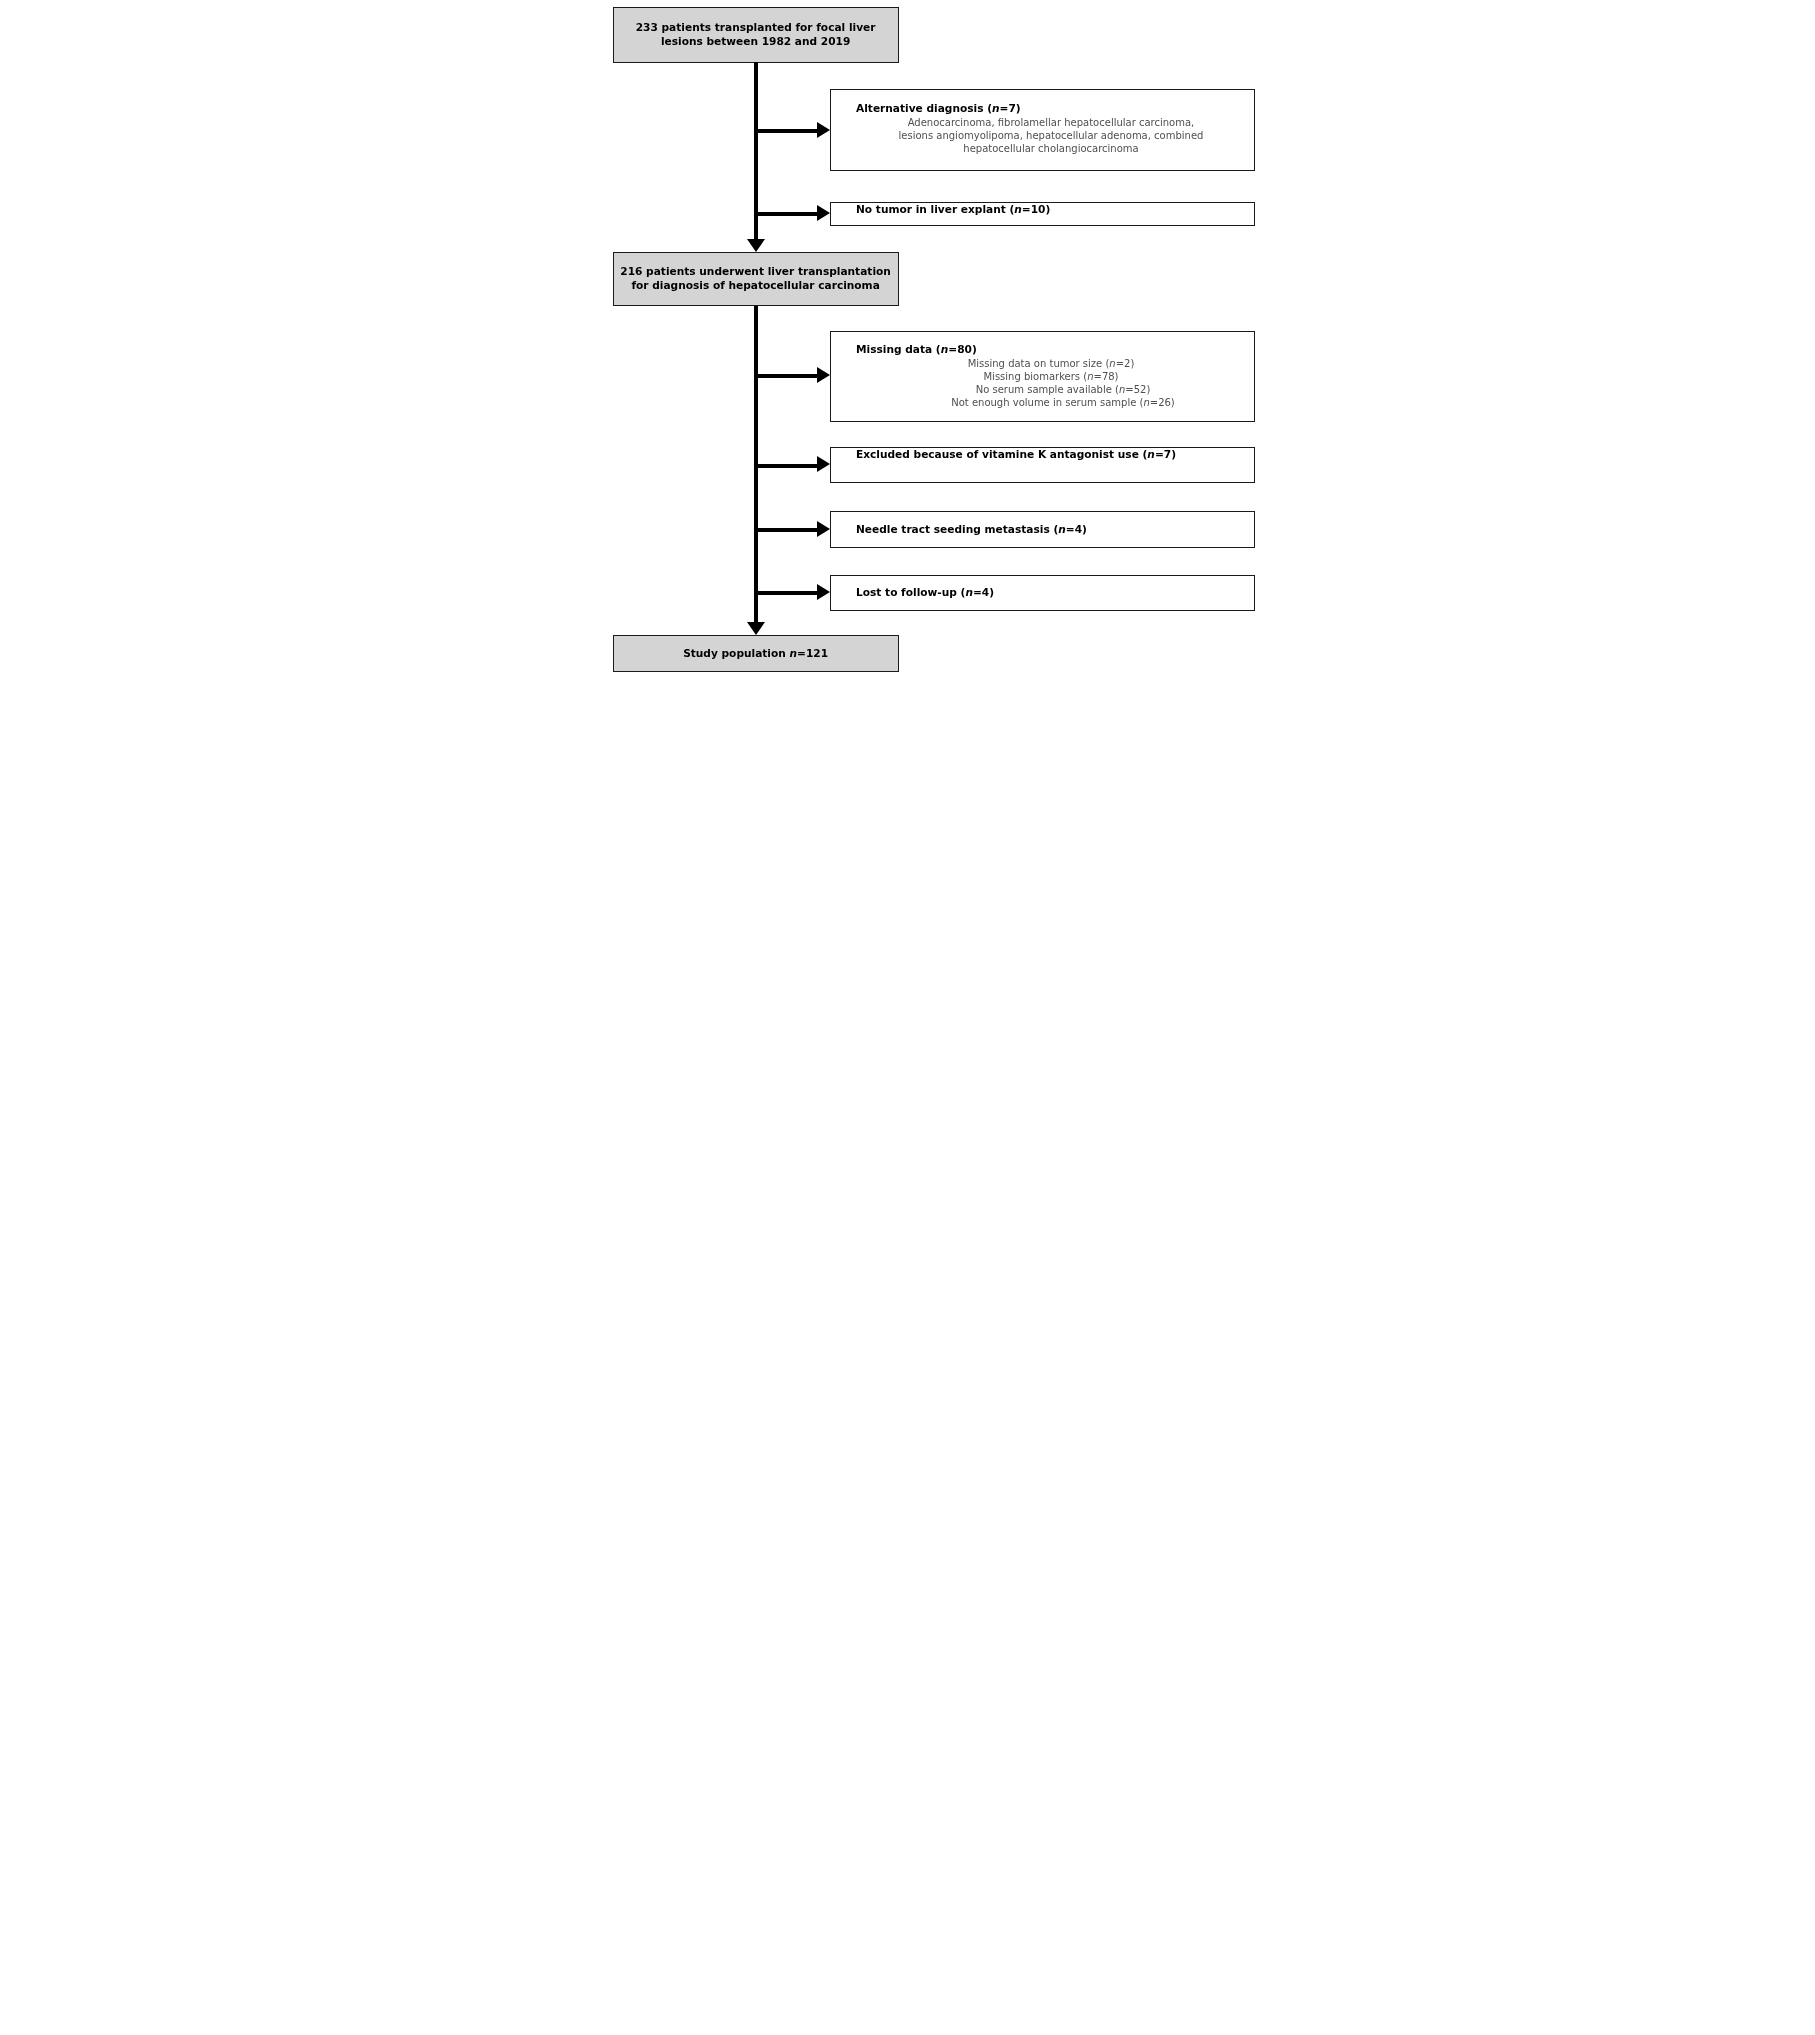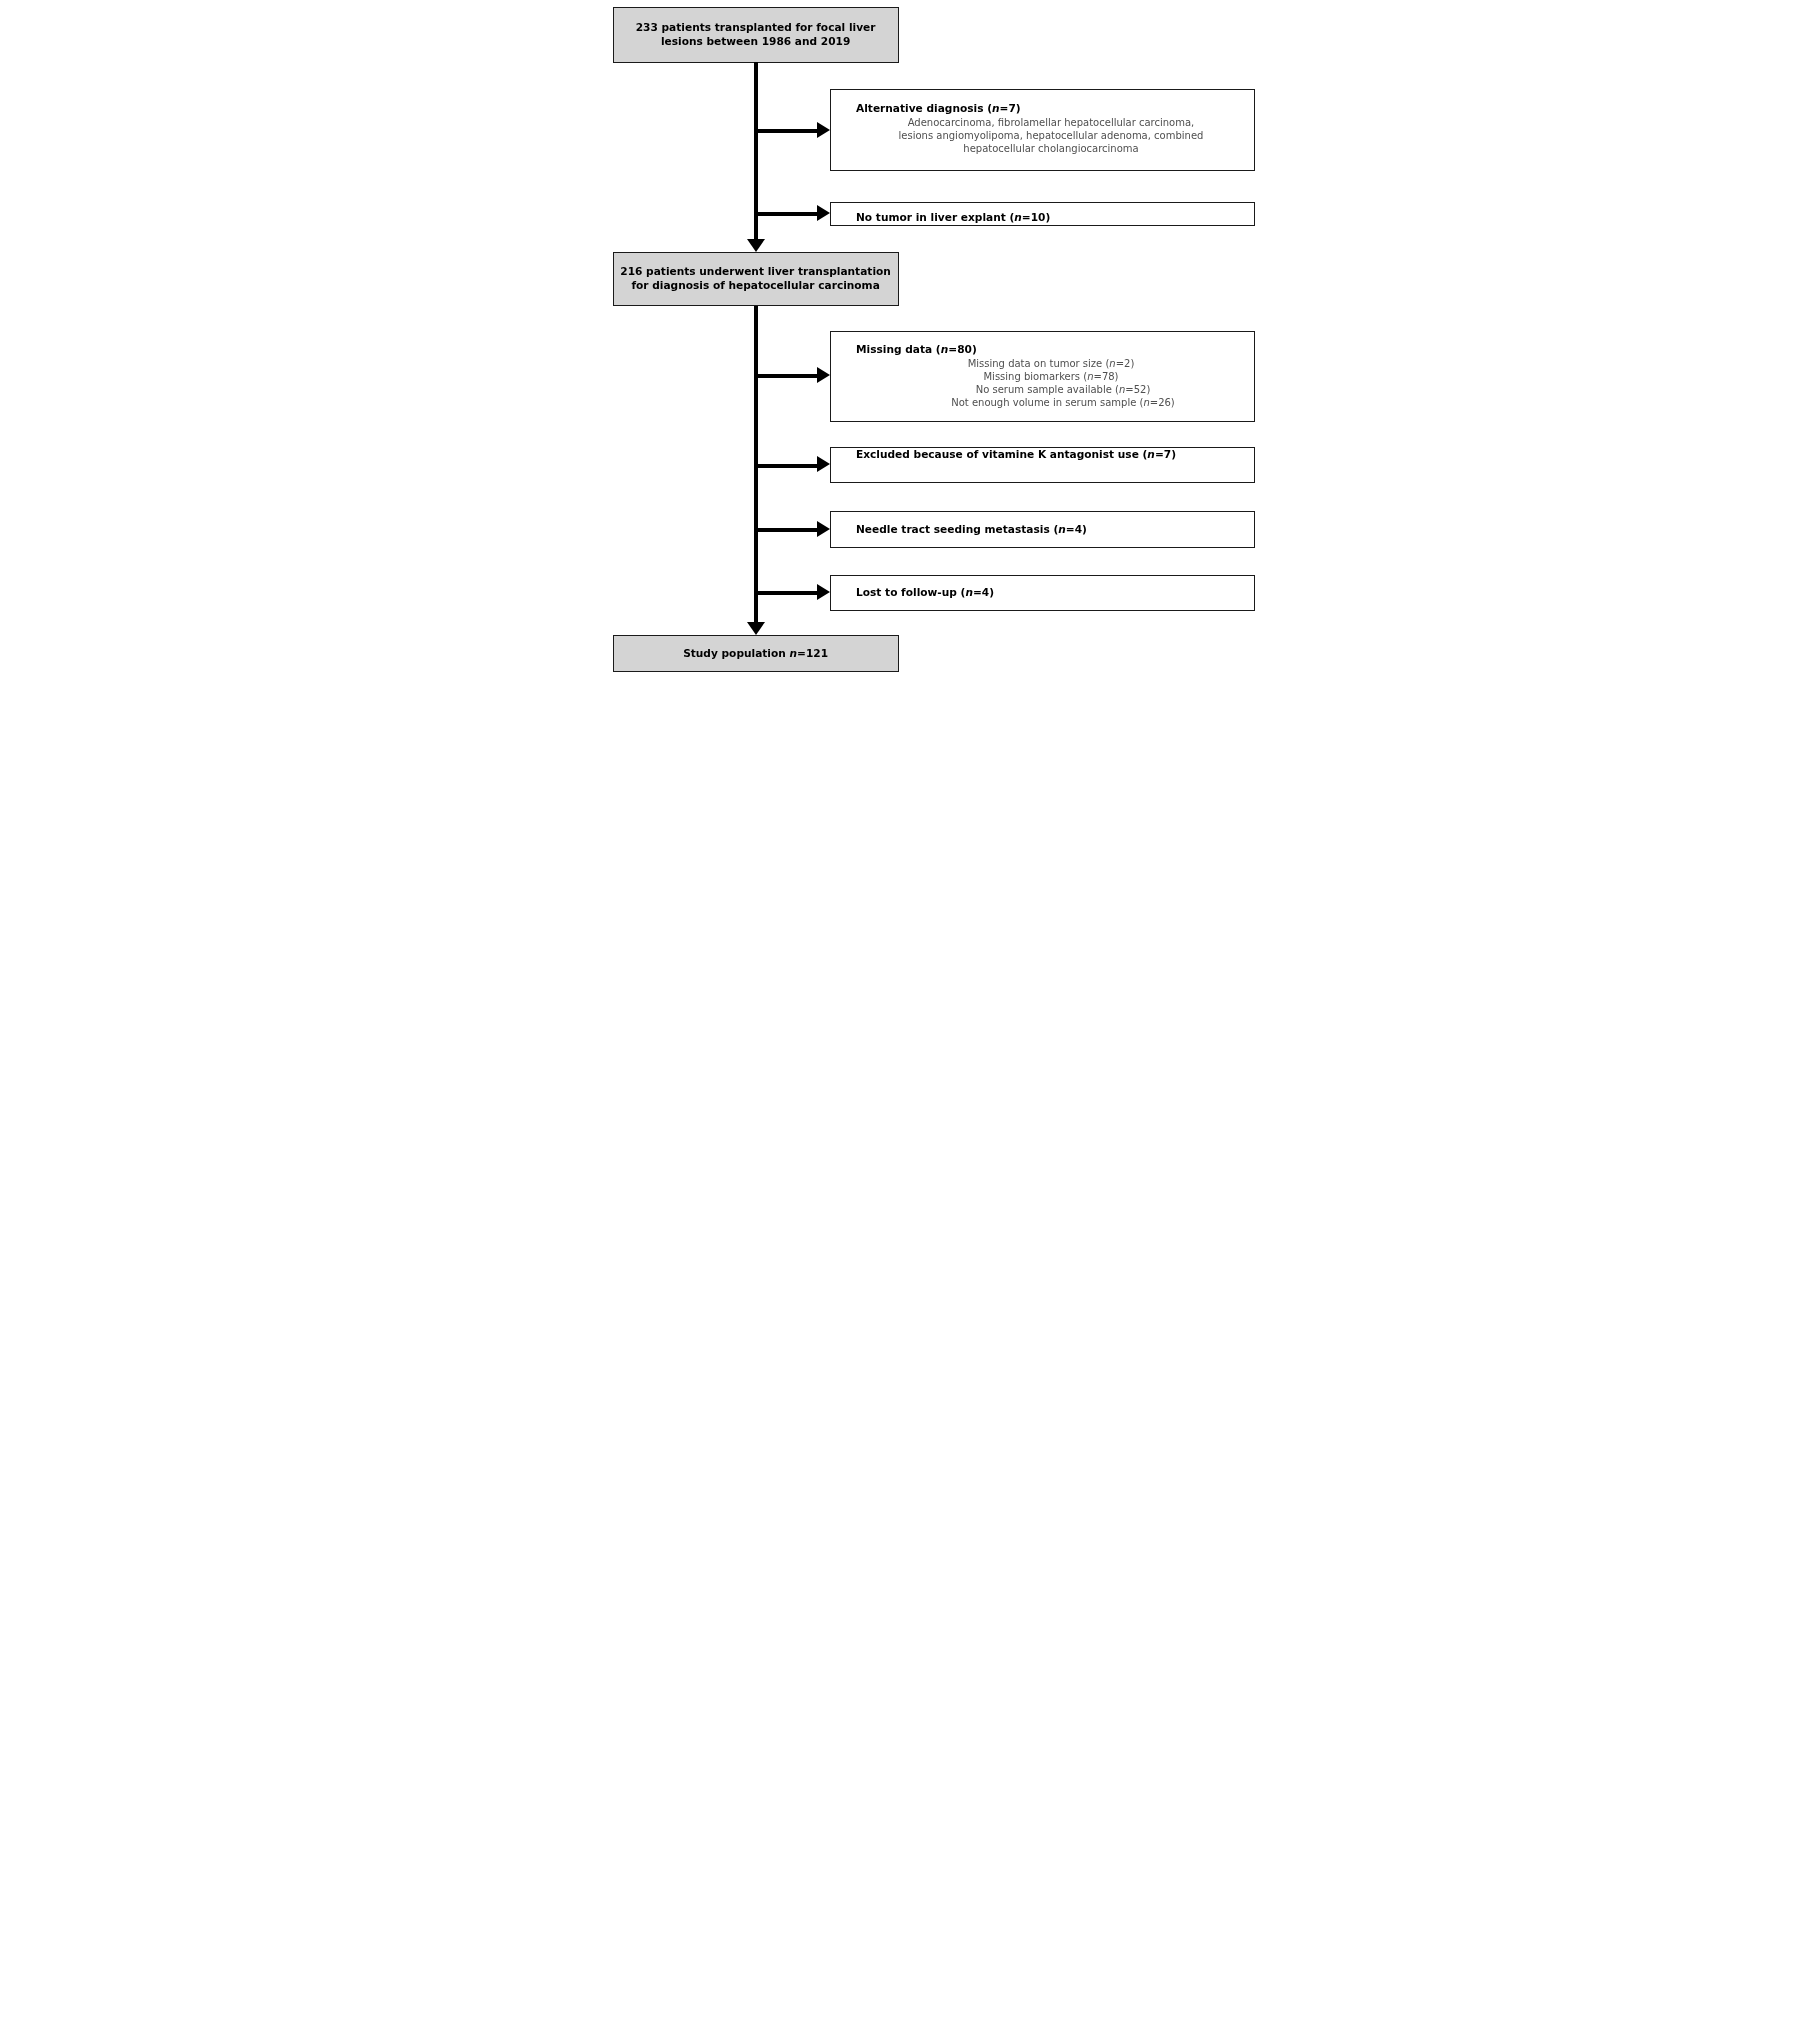--- a/index.html
+++ b/index.html
@@ -55,21 +55,21 @@
   }
   .excl-line {
     font-size: 10px;
     line-height: 13px;
     color: var(--body-col, #4f4f4f);
     text-align: center;
   }
   .excl-line.indent { padding-left: 24px; }
 
   .excl-box-alt     { top: 89px;  height: 82px; padding-top: 12px; }
-  .excl-box-notumor { top: 202px;  height: 24px;  display: flex; align-items: flex-end; }
+  .excl-box-notumor { top: 202px;  height: 24px;  display: flex; align-items: flex-start; }
   .excl-box-missing { top: 331px;  height: 91px; padding-top: 11px; }
   .excl-box-vitk    { top: 423px;  height: 36px;  display: flex; align-items: flex-start; margin-top: 24px; }
   .excl-box-needle  { top: 511px; height: 37px;  display: flex; align-items: center; }
   .excl-box-lost    { top: 575px; height: 36px;  display: flex; align-items: center; }
 
   
   .vline {
     position: absolute;
     left: 149px;
     width: 4px;
@@ -113,21 +113,21 @@
 
   .excl-title i, .pop-box i, .excl-line i { font-style: italic; }
 </style>
 </head>
 <body>
 
 <div class="canvas">
 
   <div class="pop-box pop-box-top">
     <div>233 patients transplanted for focal liver</div>
-    <div>lesions between 1986 and 2019</div>
+    <div>lesions between 1982 and 2019</div>
   </div>
 
   <div class="pop-box pop-box-middle">
     <div>216 patients underwent liver transplantation</div>
     <div>for diagnosis of hepatocellular carcinoma</div>
   </div>
 
   <div class="pop-box pop-box-final">
     <div>Study population <i>n</i>=121</div>
   </div>

